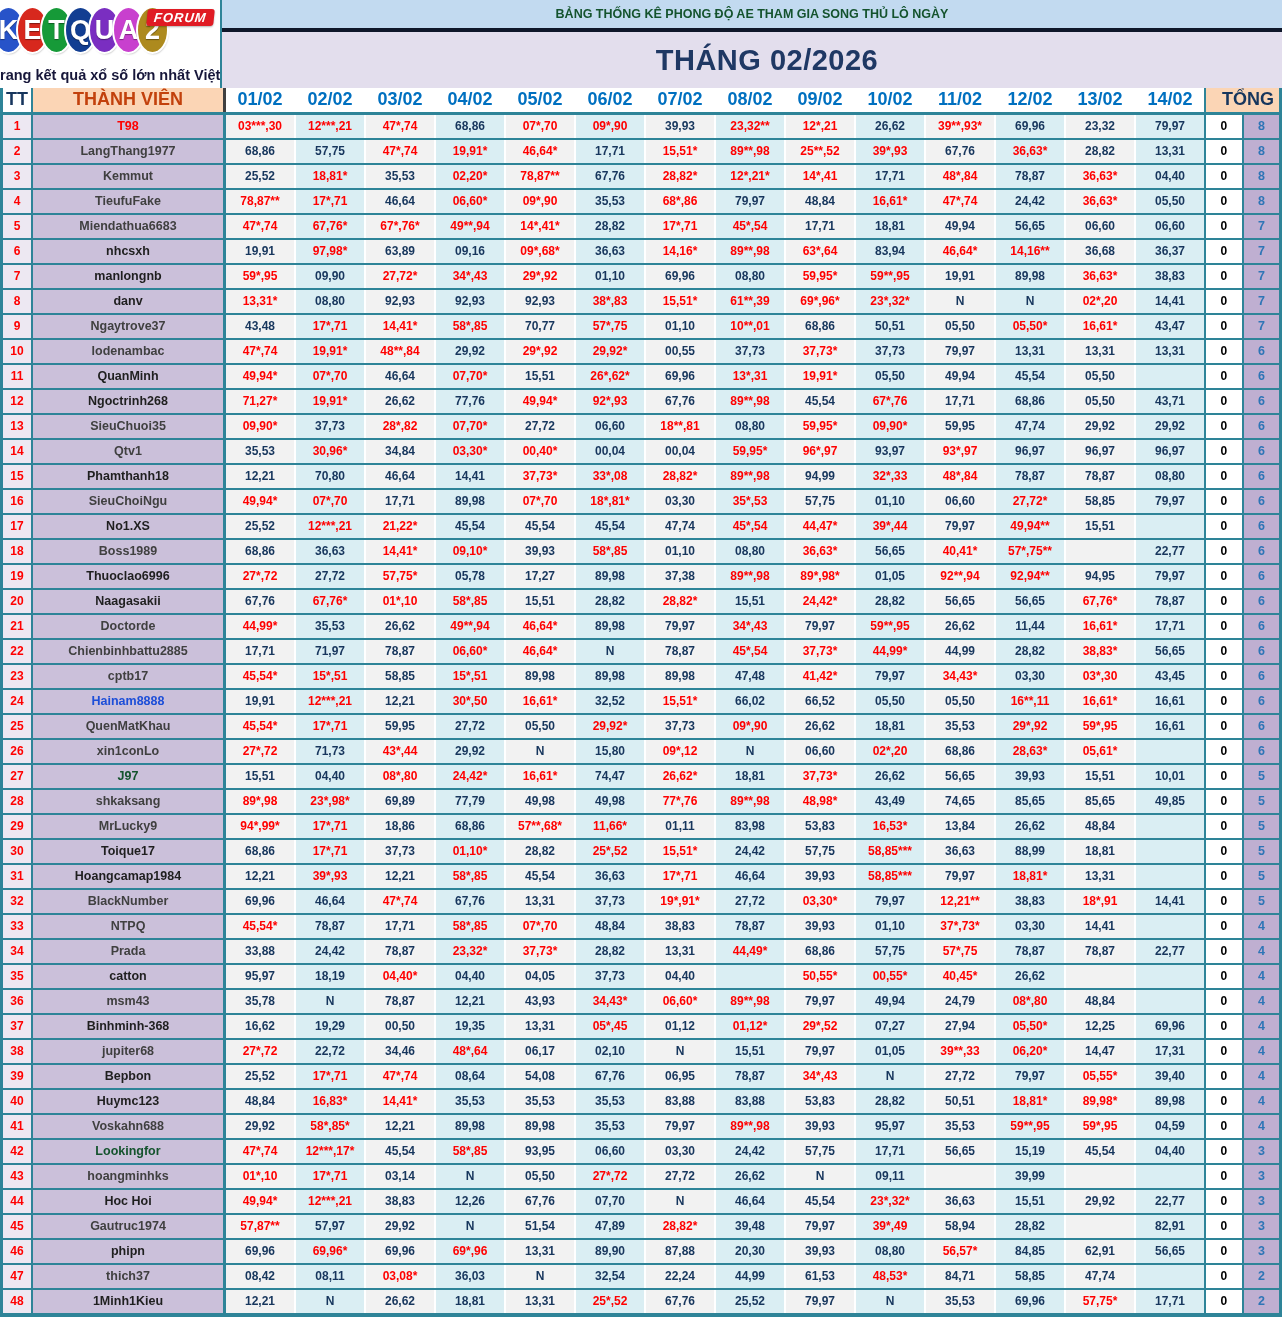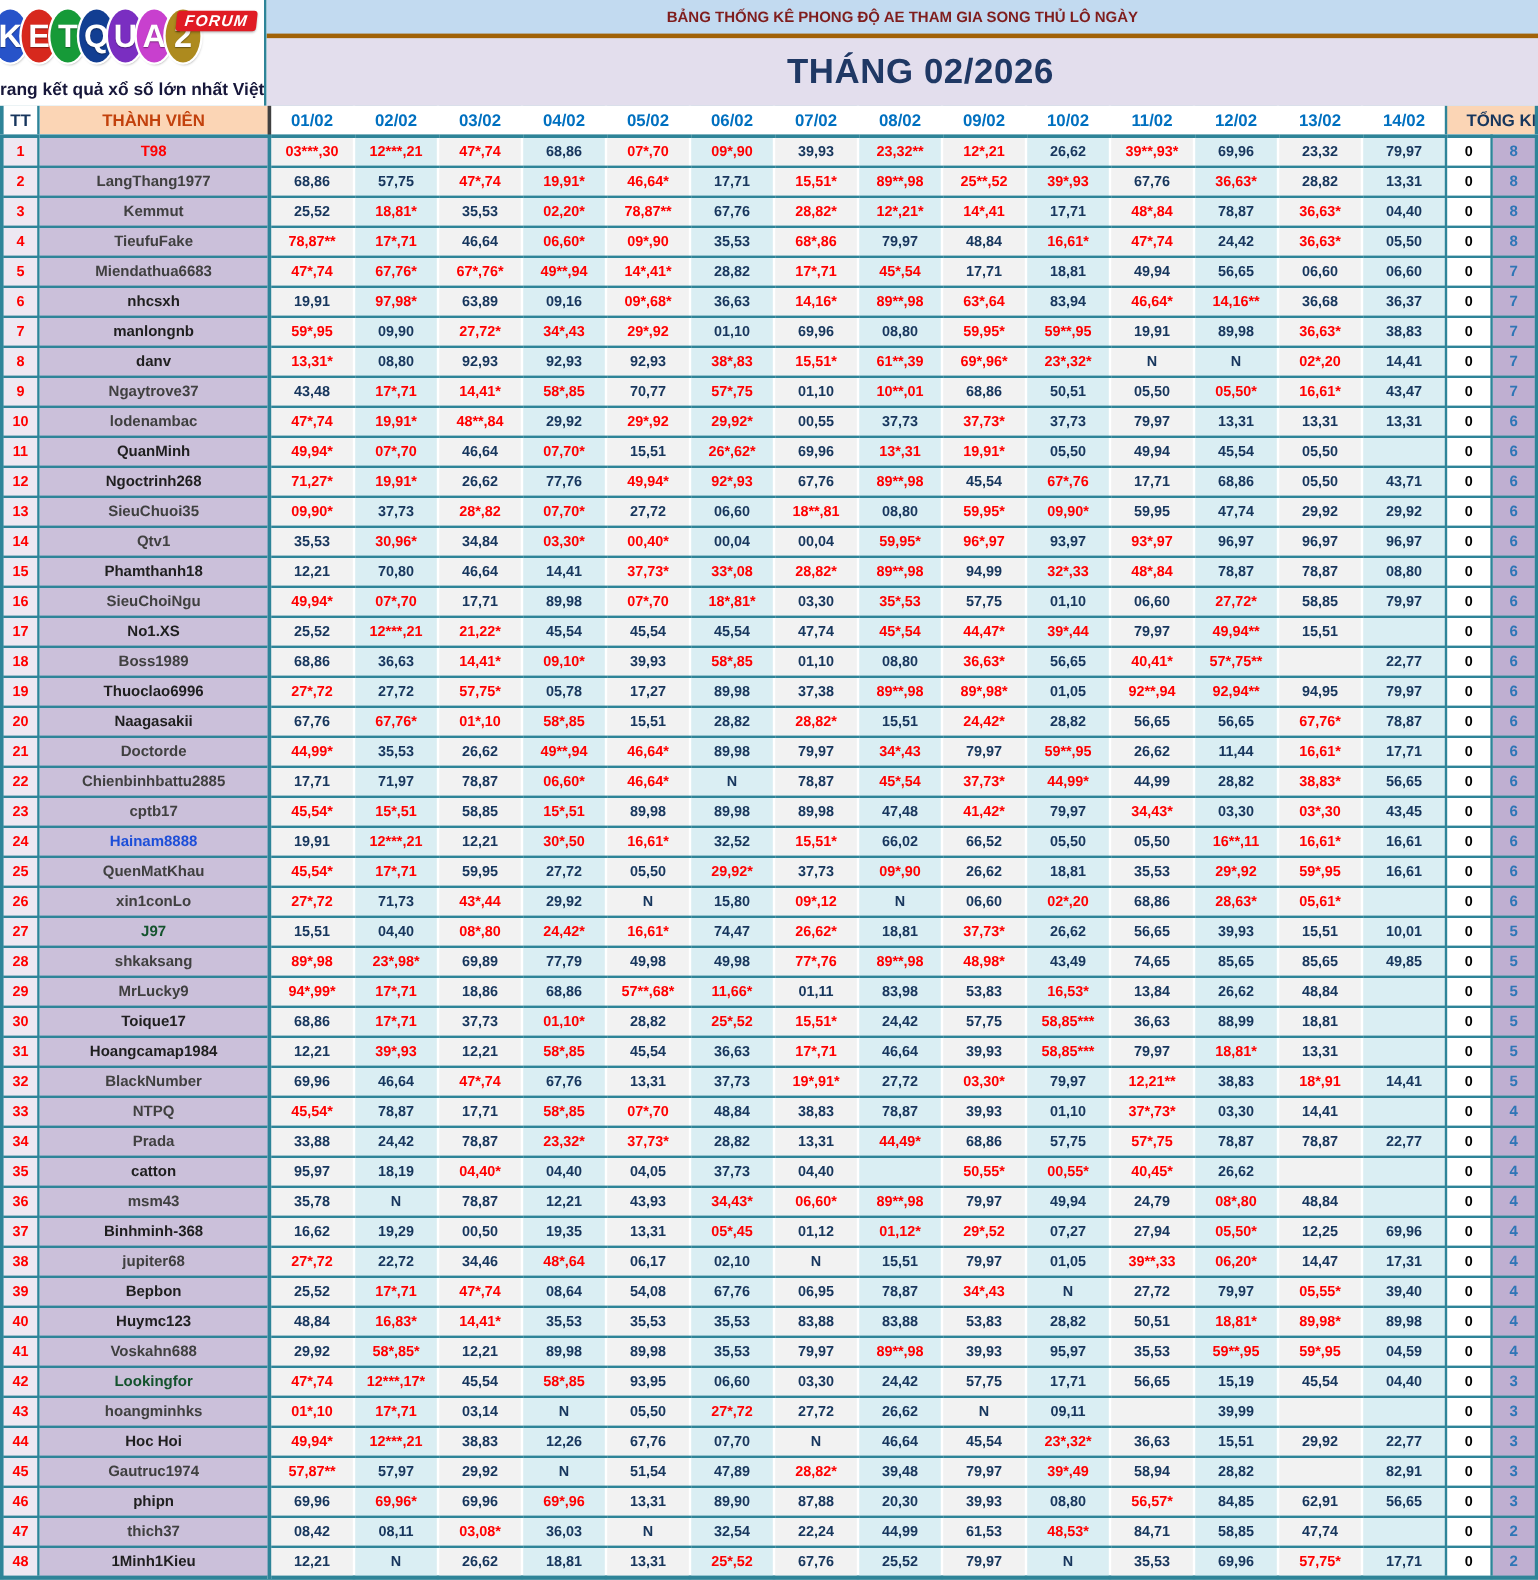--- a/index.html
+++ b/index.html
@@ -12,31 +12,31 @@
   .logo-row{position:absolute;left:-6px;top:8px;white-space:nowrap;}
   .lg{display:inline-block;width:29px;height:44px;border-radius:50%;color:#fff;
       font-weight:bold;font-size:27px;line-height:44px;text-align:center;margin-right:-5px;
       box-shadow:0 0 0 2px #fff,1px 2px 2px rgba(0,0,0,.35);text-shadow:0 1px 1px rgba(0,0,0,.4);}
   .forum-badge{position:absolute;right:6px;top:9px;background:#e01b24;color:#fff;
       font-style:italic;font-weight:bold;font-size:13px;padding:1px 7px;border-radius:3px;
       transform:skewX(-6deg);letter-spacing:1px;box-shadow:0 1px 2px rgba(0,0,0,.3);}
   .tagline{position:absolute;left:0;bottom:5px;width:100%;font-size:14.5px;font-weight:bold;
       color:#17173a;white-space:nowrap;}
   .top-right{flex:1;display:flex;flex-direction:column;}
-  .banner{height:28px;line-height:28px;background:#c2daf0;border-bottom:4px solid #a16207;
-      text-align:center;color:#7f1d1d;font-weight:bold;font-size:12.5px;}
+  .banner{height:28px;line-height:28px;background:#c2daf0;border-bottom:4px solid #0f172a;
+      text-align:center;color:#14532d;font-weight:bold;font-size:12.5px;}
   .month{flex:1;background:#e3deed;display:flex;align-items:center;justify-content:center;
       color:#1f3864;font-weight:bold;font-size:29px;letter-spacing:.5px;padding-left:30px;}
   
   table.tbl{border-collapse:collapse;table-layout:fixed;width:1282px;background:#fff;
       border:3px solid #2e8498;border-top:none;}
   th,td{height:23px;padding:0;text-align:center;vertical-align:middle;overflow:hidden;
       white-space:nowrap;font-weight:bold;}
   tr{height:25px;}
-  th{border-bottom:3px solid #2e8498;font-size:14px;}
+  th{border-bottom:3px solid #2e8498;font-size:18px;}
   .th-tt{width:28px;background:#fff;color:#17365d;border-right:2px solid #2e8498;}
   .th-member{width:190px;background:#fbd5b5;color:#c2410c;border-right:3px solid #404040;}
   .th-date{width:68px;background:#fff;color:#0070c0;border-right:2px solid #fff;margin-left:15px;}
   .th-date.last{border-right:2px solid #2e8498;}
   .th-total{background:#fbd5b5;color:#17365d;padding-left:16px;}
   td{border-bottom:2px solid #2e8498;font-size:12px;}
   .c-tt{background:#ede8f2;color:#ff0000;border-right:2px solid #2e8498;}
   .c-name{background:#cbc0da;border-right:3px solid #2e8498;font-size:12.5px;}
   .c-val{color:#17365d;}
   .c-val.odd{background:#f2f2f2;}

